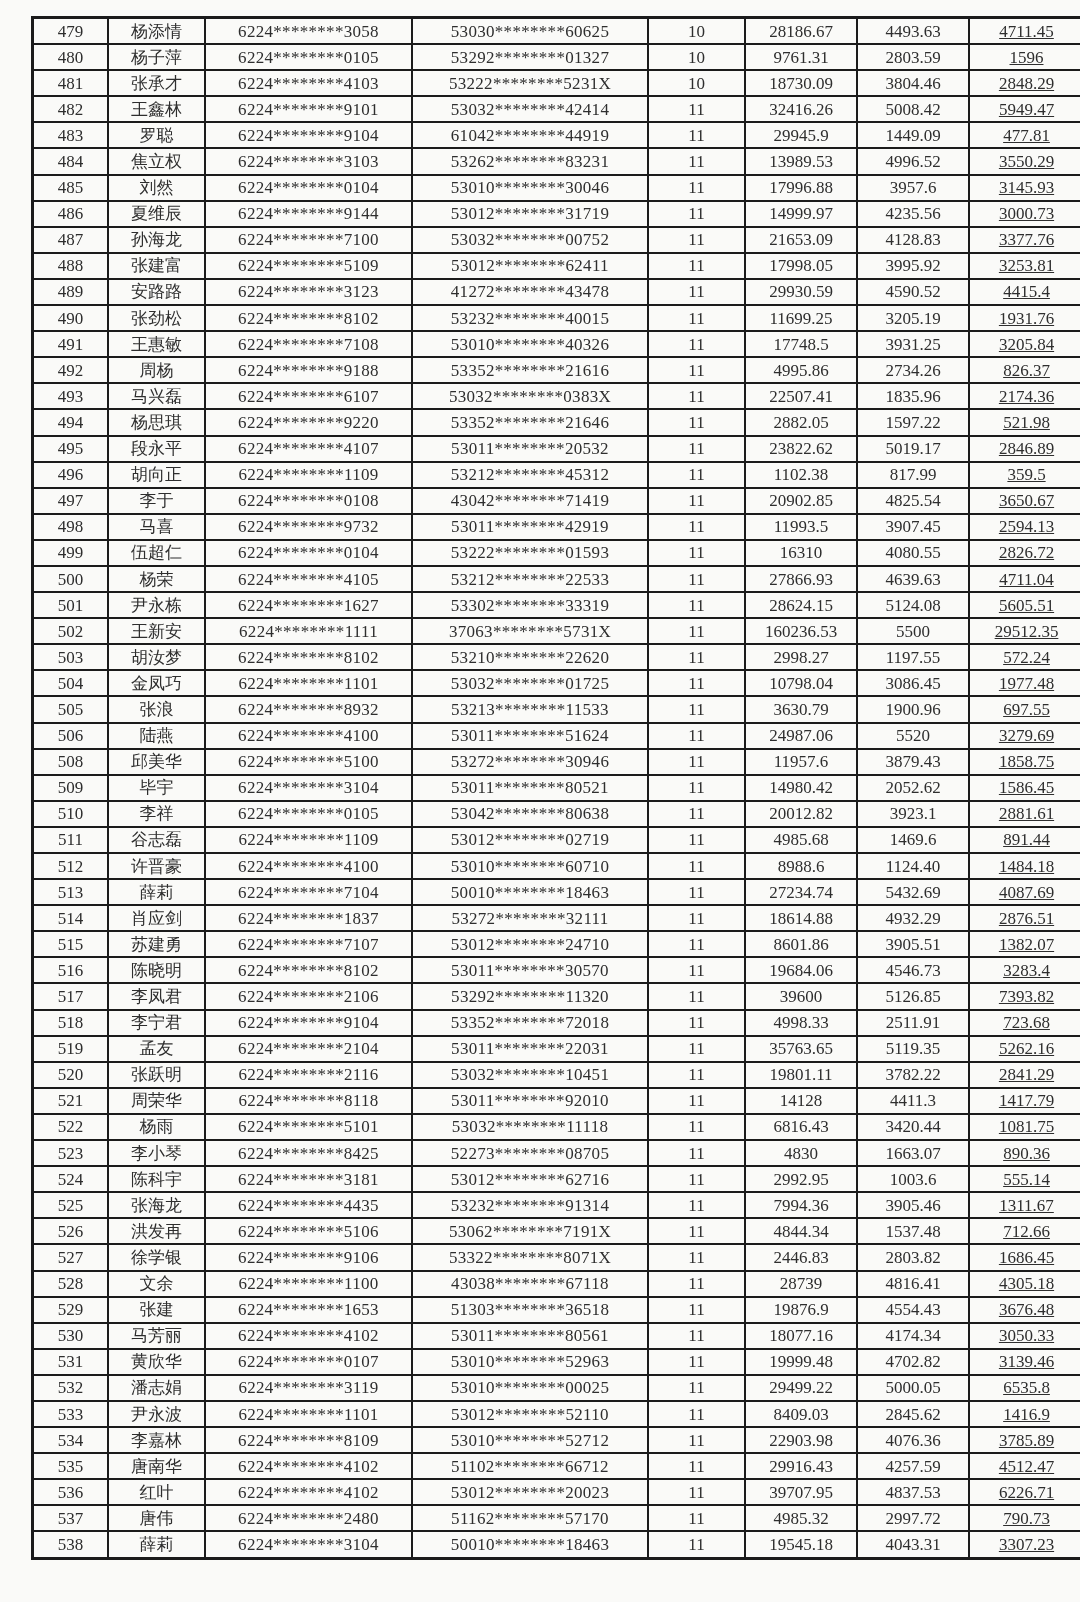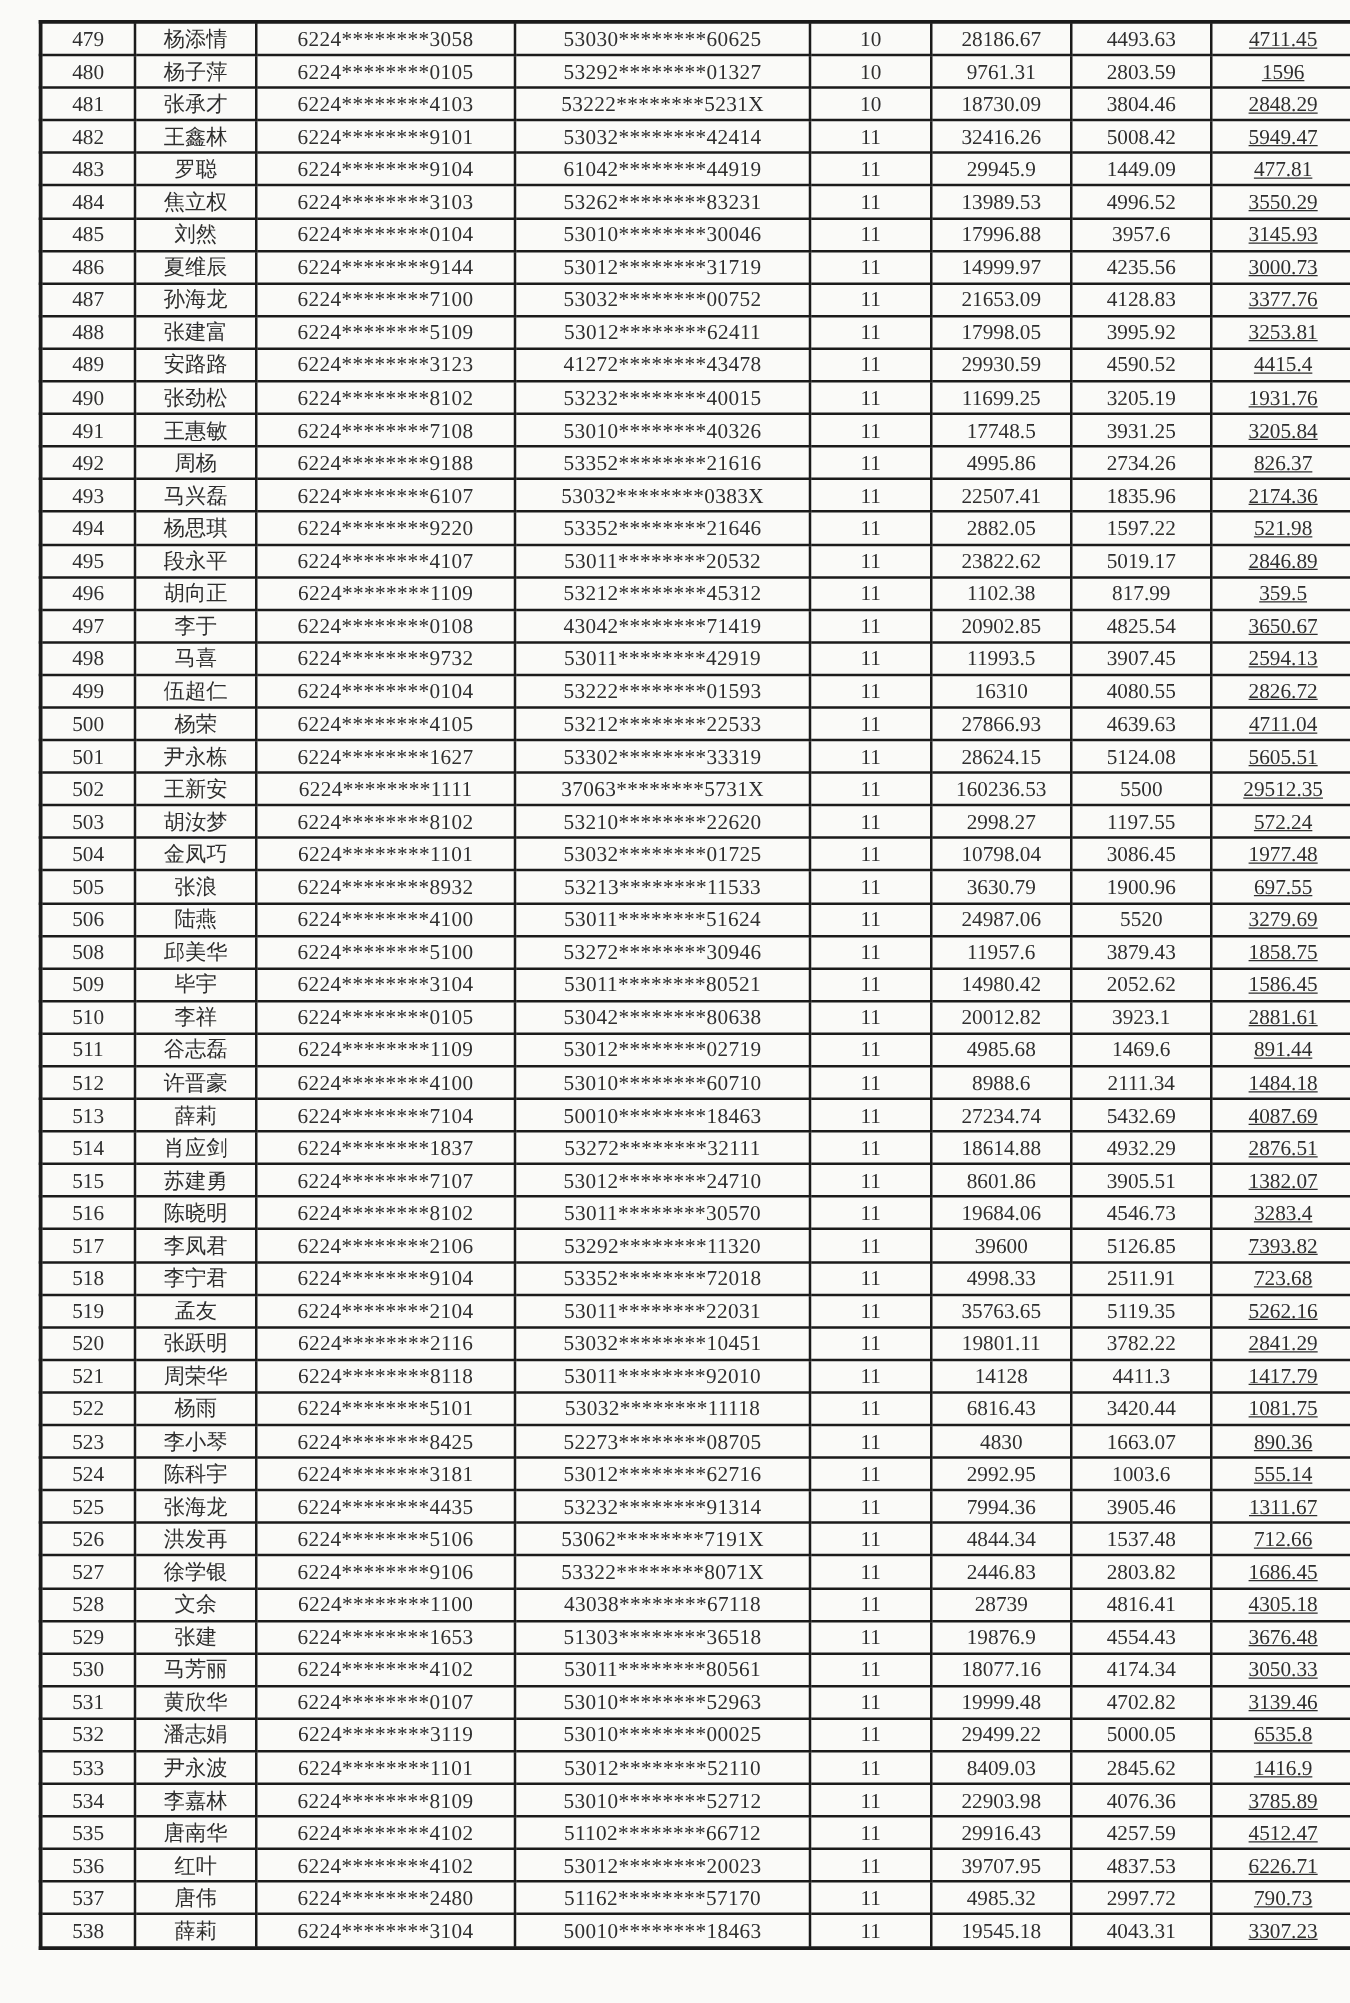--- a/index.html
+++ b/index.html
@@ -376,21 +376,21 @@
           <td class="c6">1469.6</td>
           <td class="c7">891.44</td>
         </tr>
         <tr>
           <td class="c0">512</td>
           <td class="c1">许晋豪</td>
           <td class="c2">6224********4100</td>
           <td class="c3">53010********60710</td>
           <td class="c4">11</td>
           <td class="c5">8988.6</td>
-          <td class="c6">2111.34</td>
+          <td class="c6">1124.40</td>
           <td class="c7">1484.18</td>
         </tr>
         <tr>
           <td class="c0">513</td>
           <td class="c1">薛莉</td>
           <td class="c2">6224********7104</td>
           <td class="c3">50010********18463</td>
           <td class="c4">11</td>
           <td class="c5">27234.74</td>
           <td class="c6">5432.69</td>

